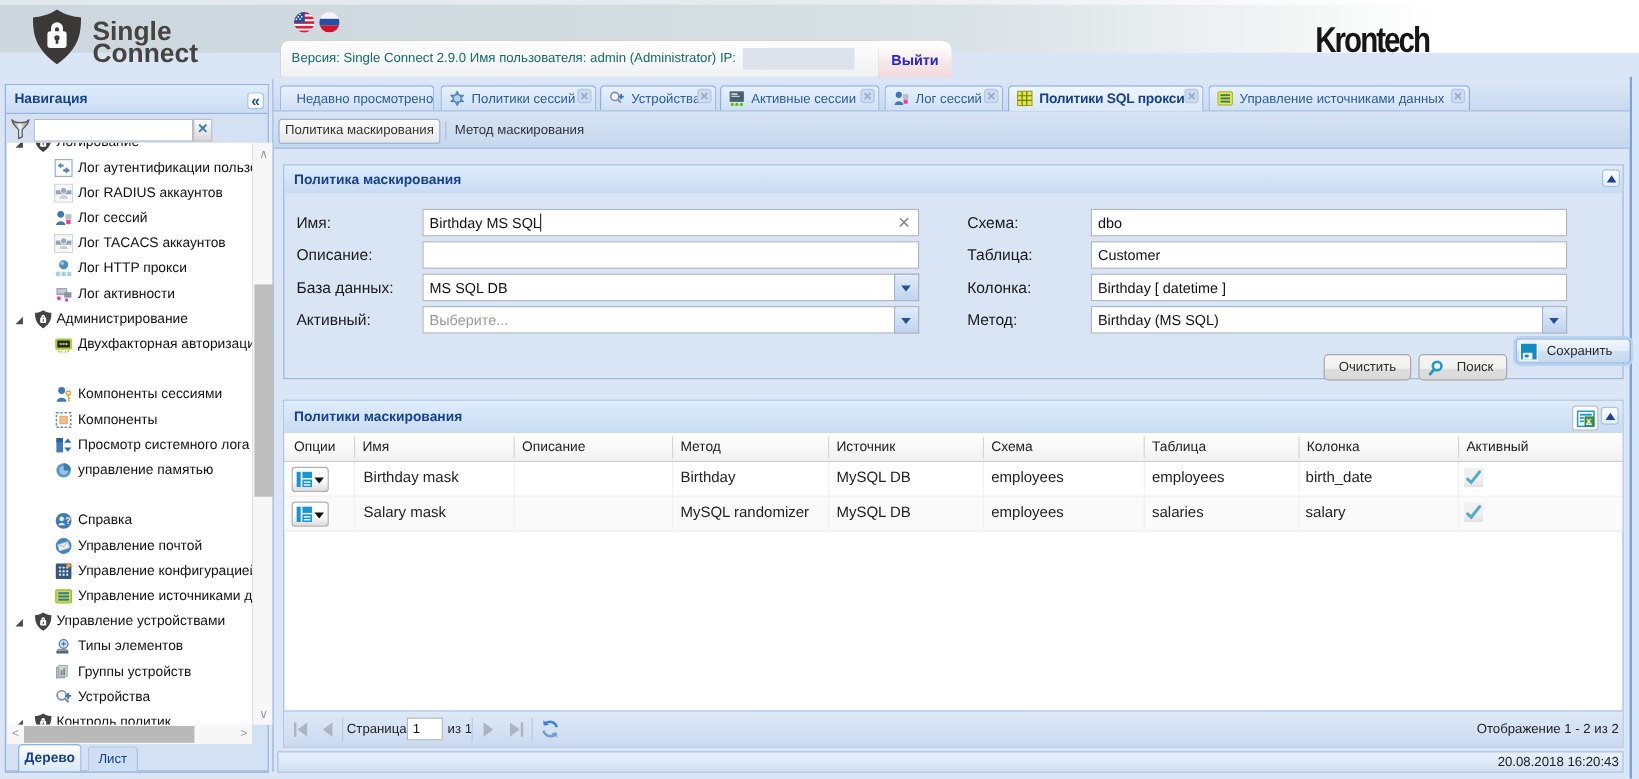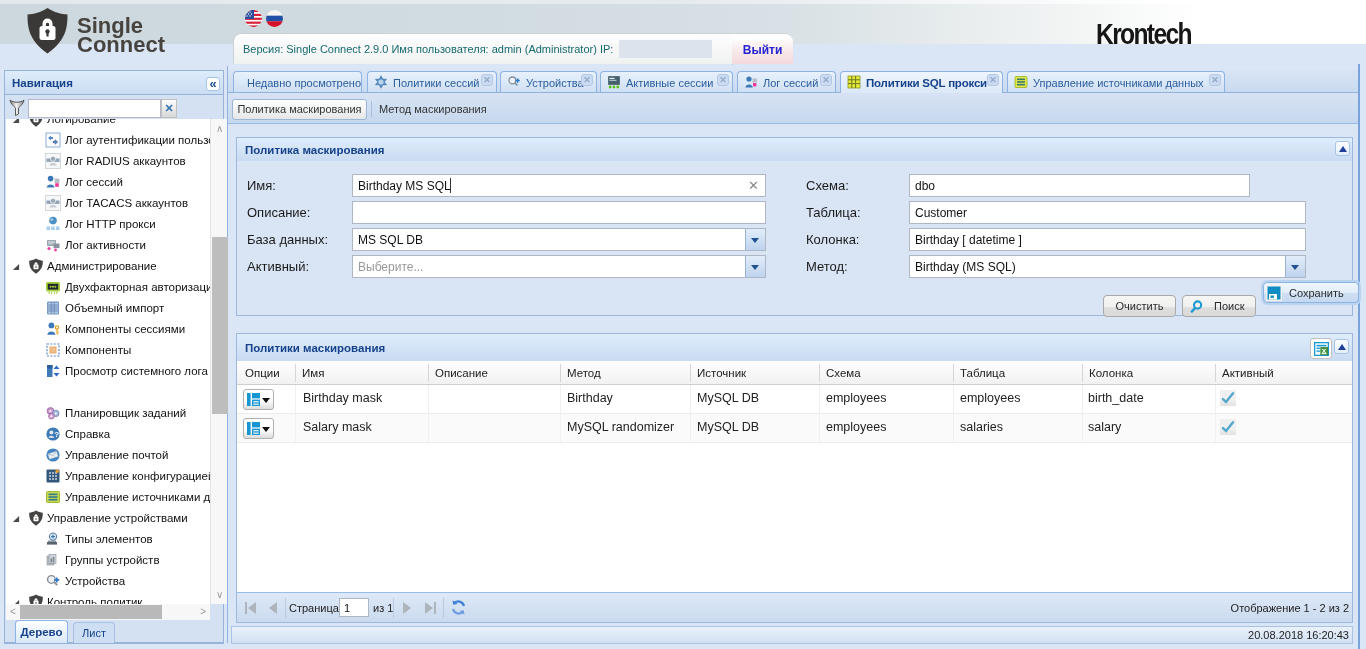--- a/index.html
+++ b/index.html
@@ -256,30 +256,20 @@
         <svg class="ticon" style="left:39px;top:2px" width="16" height="16" viewBox="0 0 16 16">
           <rect x="1" y="3" width="14" height="9.4" rx="1.6" fill="#a6ce39"></rect>
           <rect x="2.8" y="4.8" width="10.4" height="5.8" fill="#20262e"></rect>
           <circle cx="5.6" cy="7.7" r="1" fill="#a6ce39"></circle>
           <circle cx="8" cy="7.7" r="1" fill="#a6ce39"></circle>
           <circle cx="10.4" cy="7.7" r="1" fill="#a6ce39"></circle>
           <path d="M3.5 13 l1.4 1.6 M6.5 13.2 l0 1.8 M9.5 13.2 l0 1.8 M12.5 13 l-1.4 1.6" stroke="#a6ce39" stroke-width="1.1"></path>
         </svg>
         <div class="txt" style="left:59px">Двухфакторная авторизация</div>
       </div>
-<div class="trow" style="top:179px">
-        <svg class="ticon" style="left:39px;top:2px" width="16" height="16" viewBox="0 0 16 16">
-          <rect x="2" y="1.5" width="12" height="13" rx="1" fill="#7b9cc8"></rect>
-          <rect x="3.2" y="3" width="9.6" height="10.4" fill="#b8cce4"></rect>
-          <g stroke="#5d82b4" stroke-width="0.8">
-            <path d="M3.2 5 h9.6 M3.2 7 h9.6 M3.2 9 h9.6 M3.2 11 h9.6 M6.2 3 v10.4 M9.2 3 v10.4"></path>
-          </g>
-        </svg>
-        <div class="txt" style="left:59px">Объемный импорт</div>
-      </div>
 <div class="trow" style="top:200px">
         <svg class="ticon" style="left:39px;top:2px" width="16" height="16" viewBox="0 0 16 16">
           <circle cx="6.4" cy="4.4" r="2.9" fill="#3c79b8"></circle>
           <path d="M2.2 13.8 a4.3 4.3 0 0 1 8.4 0 Z" fill="#3c79b8"></path>
           <circle cx="12" cy="6.5" r="1.7" fill="none" stroke="#e8a122" stroke-width="1.2"></circle>
           <path d="M12 8 v5 M12 11 h1.8 M12 13 h1.4" stroke="#e8a122" stroke-width="1.1"></path>
         </svg>
         <div class="txt" style="left:59px">Компоненты сессиями</div>
       </div>
 <div class="trow" style="top:221px">
@@ -294,30 +284,27 @@
       </div>
 <div class="trow" style="top:242px">
         <svg class="ticon" style="left:39px;top:2px" width="16" height="16" viewBox="0 0 16 16">
           <rect x="2" y="2" width="5.5" height="12" fill="#4279b8"></rect>
           <rect x="2" y="2" width="5.5" height="3.5" fill="#2d5f9e"></rect>
           <path d="M11.5 2.5 l3 3.5 h-6 Z" fill="#2a6cc8"></path>
           <path d="M11.5 13.5 l-3-3.5 h6 Z" fill="#2a6cc8"></path>
         </svg>
         <div class="txt" style="left:59px">Просмотр системного лога</div>
       </div>
-<div class="trow" style="top:284px">
-        <svg class="ticon" style="left:39px;top:2px" width="16" height="16" viewBox="0 0 16 16">
-          <circle cx="5.5" cy="6" r="3.4" fill="#c897c8" stroke="#9a5f9a" stroke-width="0.8"></circle>
-          <circle cx="10.8" cy="8.4" r="3.2" fill="#a8b8dc" stroke="#6f84b4" stroke-width="0.8"></circle>
-          <circle cx="6.4" cy="11.2" r="2.8" fill="#d8a8d8" stroke="#9a5f9a" stroke-width="0.8"></circle>
-          <circle cx="5.5" cy="6" r="1.1" fill="#fff"></circle>
-          <circle cx="10.8" cy="8.4" r="1" fill="#fff"></circle>
-          <circle cx="6.4" cy="11.2" r="0.9" fill="#fff"></circle>
-        </svg>
-        <div class="txt" style="left:59px">Планировщик заданий</div>
+<div class="trow" style="top:263px">
+        <svg class="ticon" style="left:39px;top:2px" width="16" height="16" viewBox="0 0 16 16">
+          <circle cx="8" cy="8" r="6" fill="#5d96c8"></circle>
+          <circle cx="8" cy="8" r="3.6" fill="#9cc4e4"></circle>
+          <path d="M8 2 a6 6 0 0 1 6 6 l-6 0 Z" fill="#3d7ab2"></path>
+        </svg>
+        <div class="txt" style="left:59px">управление памятью</div>
       </div>
 <div class="trow" style="top:305px">
         <svg class="ticon" style="left:39px;top:2px" width="16" height="16" viewBox="0 0 16 16">
           <circle cx="8" cy="8" r="6.6" fill="#3d7ab8"></circle>
           <circle cx="6.4" cy="6.4" r="1.9" fill="#e8eef4"></circle>
           <path d="M3.4 11.8 a3.2 3.2 0 0 1 6 0 Z" fill="#e8eef4"></path>
           <text x="9.2" y="11" font-size="8" font-weight="bold" fill="#fff" font-family="Liberation Sans">?</text>
         </svg>
         <div class="txt" style="left:59px">Справка</div>
       </div>
@@ -510,21 +497,21 @@
 <div class="abs" style="left:511px;top:40px;font-size:13px;color:#888">✕</div>
 <div class="flabel" style="left:10px;top:67px">Описание:</div>
 <div class="finput" style="left:115px;top:63px;width:414px"></div>
 <div class="flabel" style="left:10px;top:94px">База данных:</div>
 <div class="finput" style="left:115px;top:90px;width:414px">MS SQL DB</div>
 <div class="ftrigger" style="left:508px;top:90px"></div>
 <div class="flabel" style="left:10px;top:121px">Активный:</div>
 <div class="finput" style="left:115px;top:117px;width:414px"><span style="color:#999">Выберите...</span></div>
 <div class="ftrigger" style="left:508px;top:117px"></div>
 <div class="flabel" style="left:569px;top:40px">Схема:</div>
-<div class="finput" style="left:672px;top:36px;width:341px">dbo</div>
+<div class="finput" style="left:672px;top:36px;width:397px">dbo</div>
 <div class="flabel" style="left:569px;top:67px">Таблица:</div>
 <div class="finput" style="left:672px;top:63px;width:397px">Customer</div>
 <div class="flabel" style="left:569px;top:94px">Колонка:</div>
 <div class="finput" style="left:672px;top:90px;width:397px">Birthday [ datetime ]</div>
 <div class="flabel" style="left:569px;top:121px">Метод:</div>
 <div class="finput" style="left:672px;top:117px;width:397px">Birthday (MS SQL)</div>
 <div class="ftrigger" style="left:1048px;top:117px"></div>
 <div class="pbtn" style="left:866px;top:157px;width:73px;line-height:21px">Очистить</div>
 <div class="pbtn" style="left:945px;top:157px;width:74px;text-align:left">
       <svg style="position:absolute;left:6px;top:4px" width="14" height="14" viewBox="0 0 14 14">

